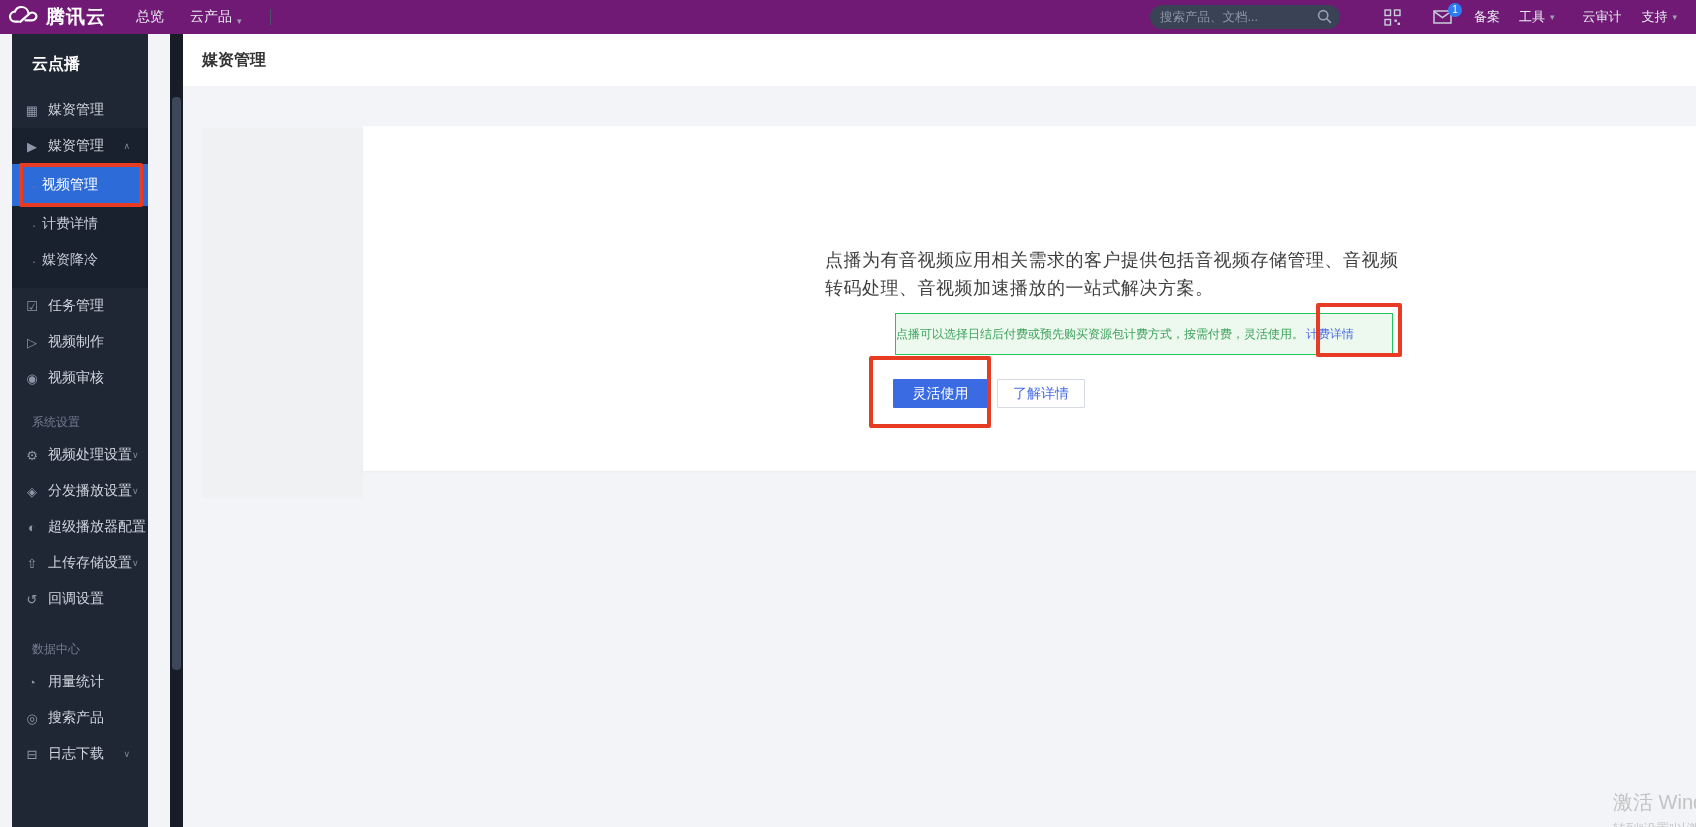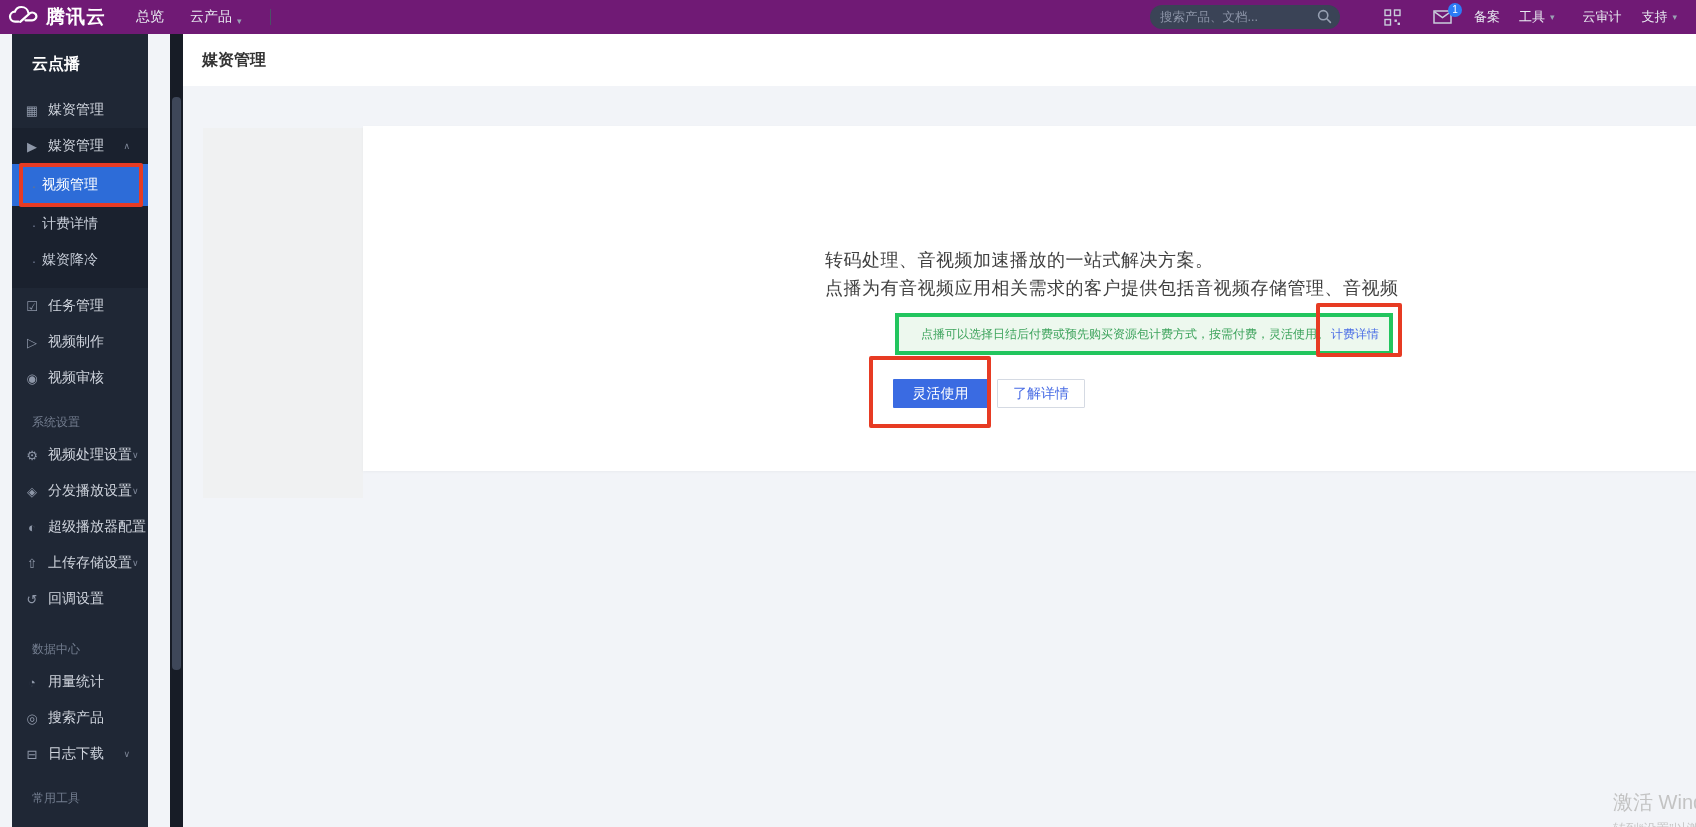--- a/index.html
+++ b/index.html
@@ -50,21 +50,21 @@
 
   
   .header-bar { position:absolute; left:183px; top:34px; width:1513px; height:52px; background:#fff; z-index:5; }
   .page-title { line-height:52px; padding-left:19px; font-size:16px; font-weight:bold; color:#333; }
   .left-panel { position:absolute; left:203px; top:128px; width:160px; height:370px; background:#f0f1f2; }
   .card { position:absolute; left:363px; top:126px; width:1333px; height:345px; background:#fff;
           box-shadow:0 1px 3px rgba(0,0,0,0.04); }
   .desc { position:absolute; left:825px; top:246px; width:640px; font-size:18px; line-height:28px;
           color:#404040; letter-spacing:0.5px; }
   .tip { position:absolute; left:895px; top:313px; width:498px; height:42px; background:#edf8ee;
-         border:4px solid #22c55e; display:flex; align-items:center; padding-left:22px; }
+         border:1px solid #22c55e; display:flex; align-items:center; }
   .tip-text { font-size:12px; color:#3da35c; white-space:nowrap; }
   .tip-link { font-size:12px; color:#4a6de5; margin-left:2px; cursor:pointer; white-space:nowrap; }
   .btn { position:absolute; top:379px; height:29px; font-size:14px; text-align:center; line-height:27px;
          cursor:pointer; border-radius:1px; }
   .btn-primary { left:893px; width:95px; background:#3a6be2; color:#fff; line-height:29px; border:none; }
   .btn-ghost { left:997px; width:88px; background:#fff; color:#4a6de5; border:1px solid #d5dae3; }
 
   
   .redbox { position:absolute; border:4px solid #e73b23; border-radius:2px; pointer-events:none; z-index:50; }
   .rb1 { left:19px; top:163px; width:124px; height:44px; }
@@ -219,37 +219,36 @@
         </div>
         <div class="s-item">
           <span class="ic">◎</span>
           <span>搜索产品</span>
         </div>
         <div class="s-item">
           <span class="ic">⊟</span>
           <span>日志下载</span>
           <span class="chev">∨</span>
         </div>
-        <div class="s-section">常用工具</div>
       </div>
   </div>
   <div class="gutter">
     <div class="thumb"></div>
   </div>
 
   <div class="header-bar">
     <div class="page-title">媒资管理</div>
   </div>
 
   <div class="left-panel"></div>
   <div class="card"></div>
 
   <div class="desc">
+    <div>点播为有音视频应用相关需求的客户提供包括音视频存储管理、音视频</div>
     <div>转码处理、音视频加速播放的一站式解决方案。</div>
-    <div>点播为有音视频应用相关需求的客户提供包括音视频存储管理、音视频</div>
   </div>
 
   <div class="tip">
     <span class="tip-text">点播可以选择日结后付费或预先购买资源包计费方式，按需付费，灵活使用。</span>
     <span class="tip-link">计费详情</span>
   </div>
 
   <button class="btn btn-primary">灵活使用</button>
   <button class="btn btn-ghost">了解详情</button>
 

